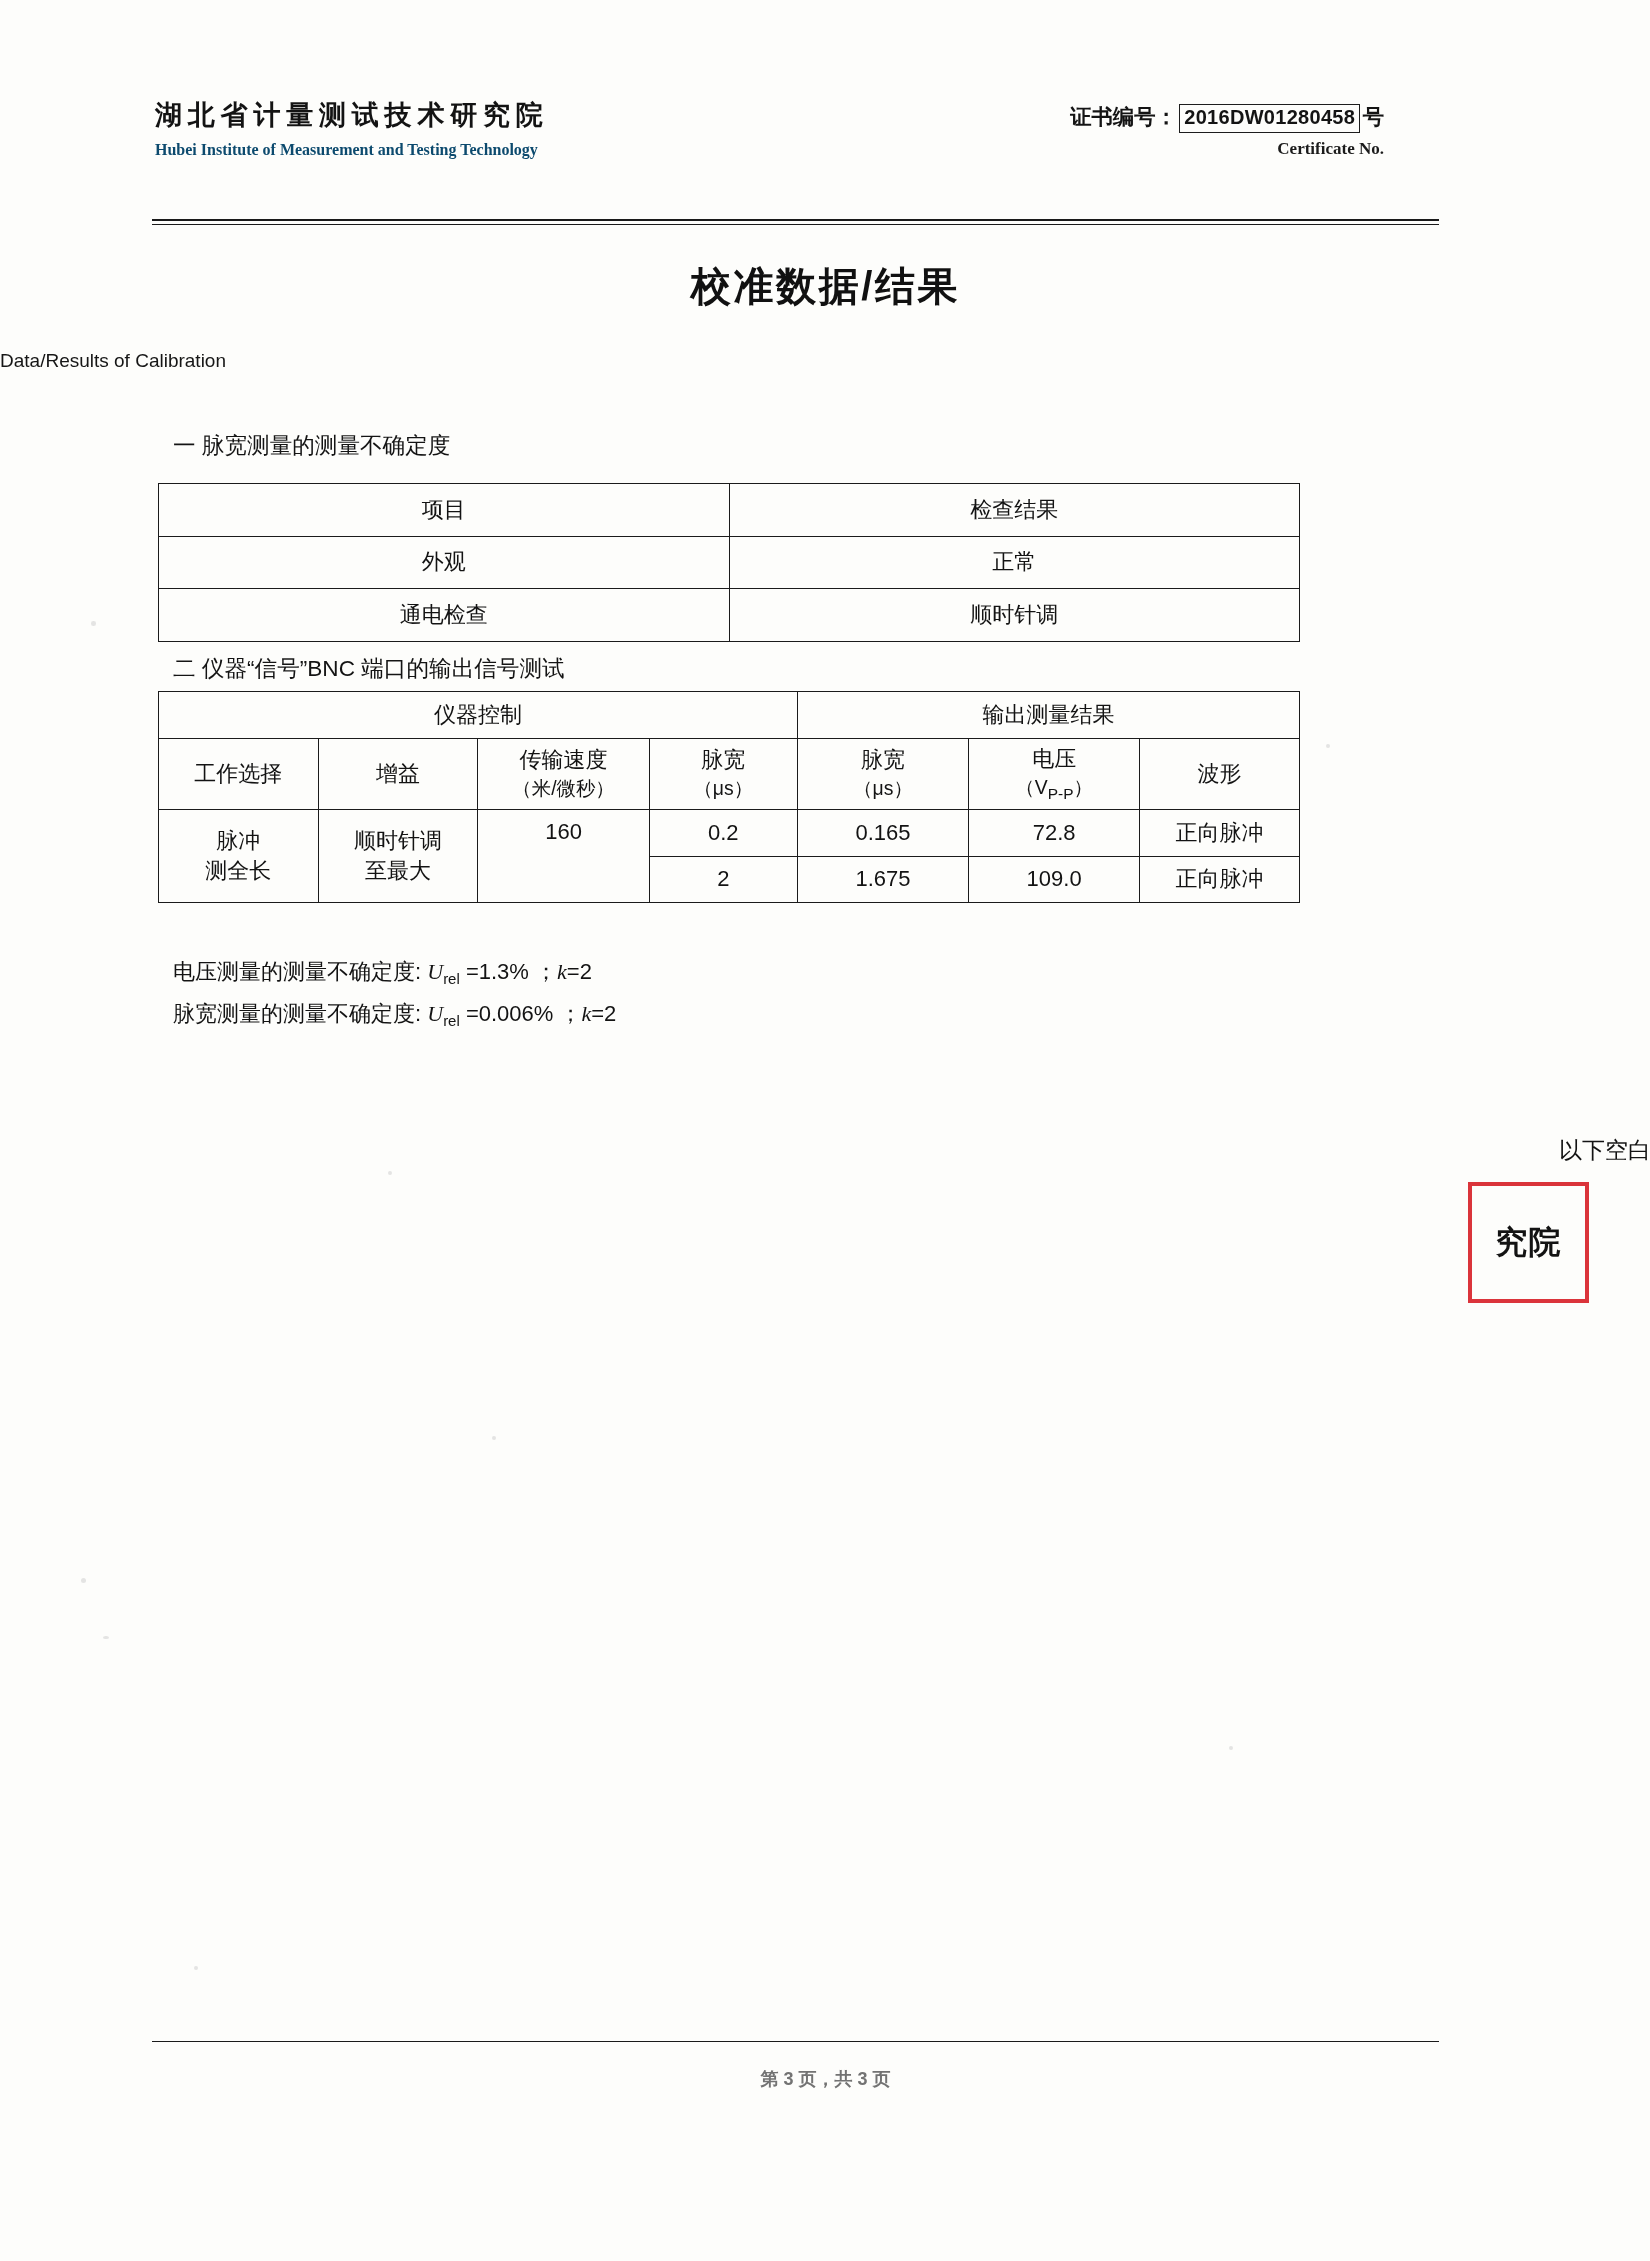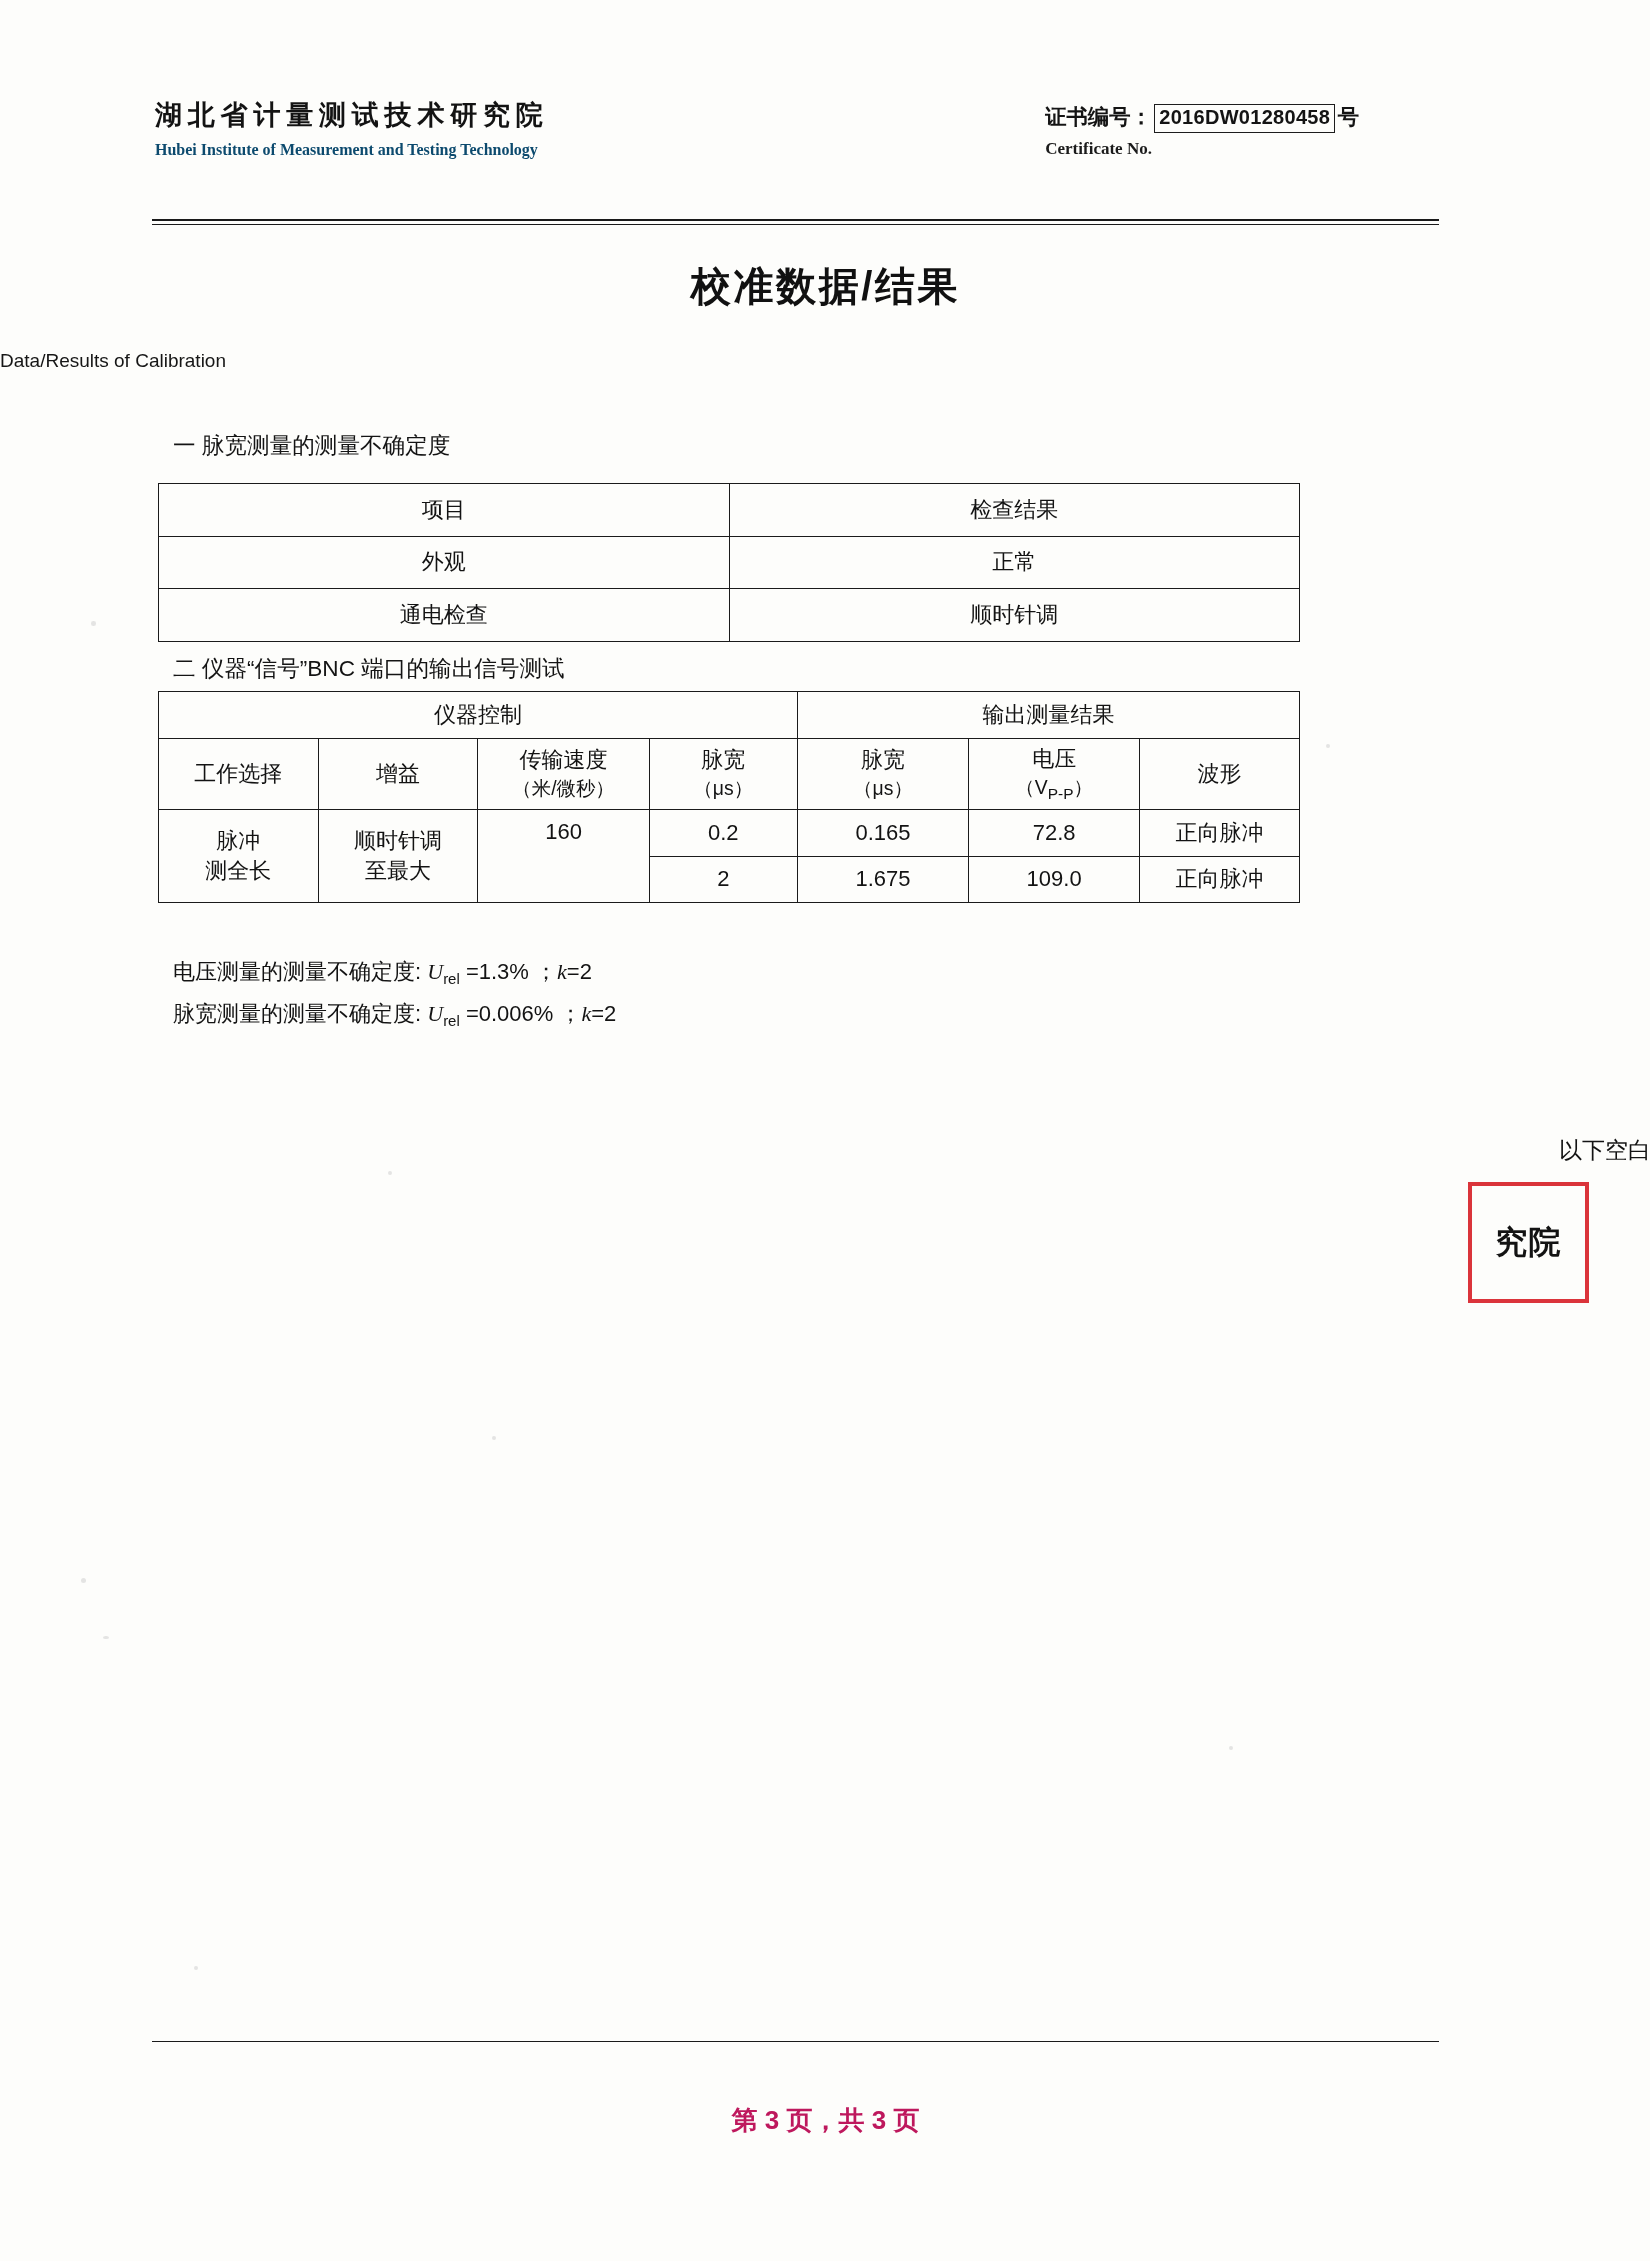--- a/index.html
+++ b/index.html
@@ -43,22 +43,22 @@
   }
   .org-en {
     font-family: "Liberation Serif", serif;
     font-weight: bold;
     font-size: 16px;
     margin-top: 7.8px;
     color: #0c4a6e;
     white-space: nowrap;
   }
   .cert-block {
-    text-align: left;
-    margin-right: 103px;
+    text-align: right;
+    margin-right: 78px;
     padding-top: 5.2px;
   }
   .cert-line {
     font-family: "Liberation Sans", sans-serif;
     font-size: 21.3px;
     font-weight: bold;
     white-space: nowrap;
     color: #141414;
   }
   .cert-no-box {
@@ -199,23 +199,22 @@
     border-top: 1.9px solid #1a1a1a;
   }
   .footer-text {
     position: absolute;
     top: 2067px;
     left: 0;
     width: 1651px;
     text-align: center;
     font-family: "Liberation Sans", sans-serif;
     font-weight: bold;
-    font-size: 26px;
-    color: #be185d;
-    margin-top: 36px;
+    font-size: 18px;
+    color: #737373;
   }
 
   
   .speck {
     position: absolute;
     background: #cfcfcf;
     border-radius: 50%;
     opacity: 0.55;
   }
 </style>

